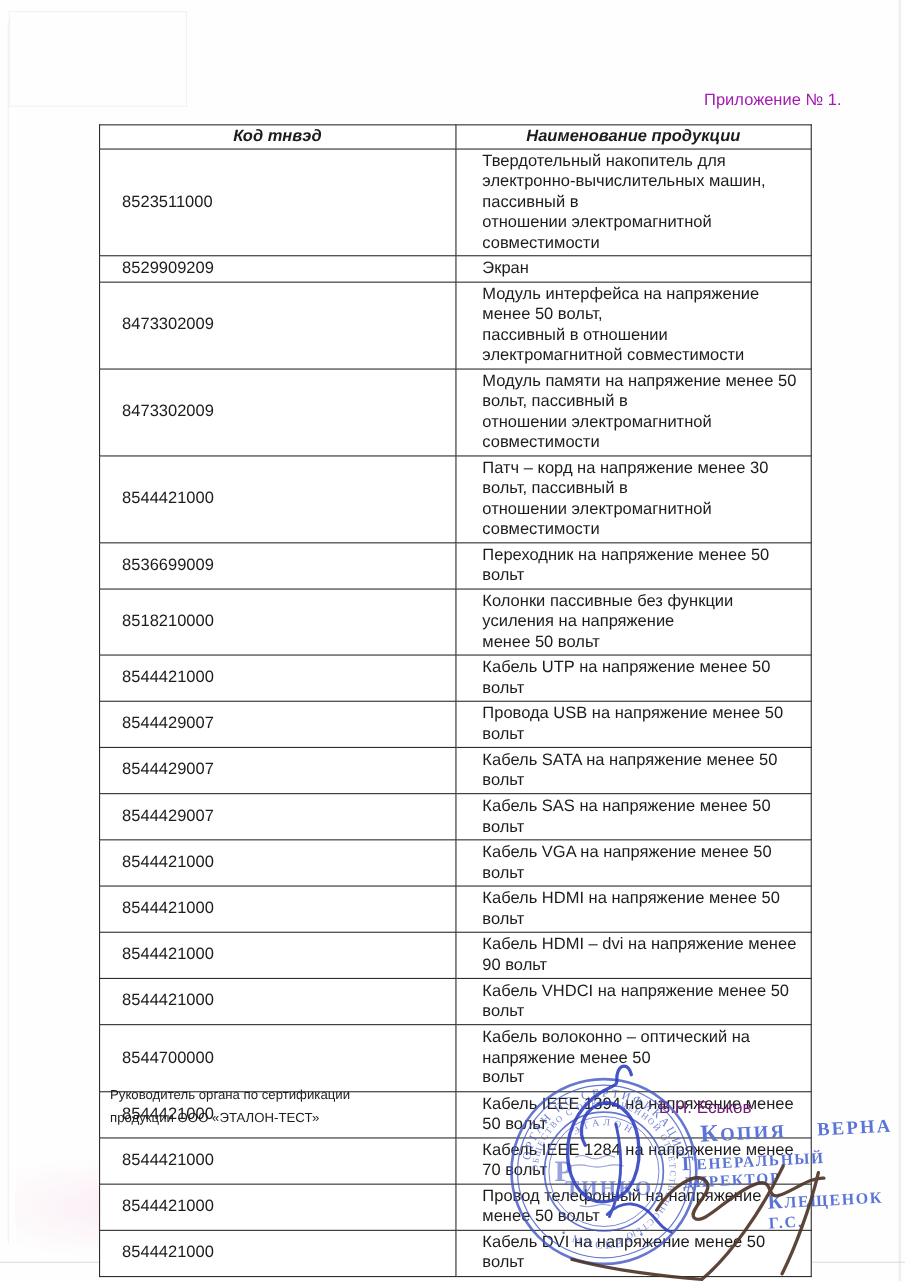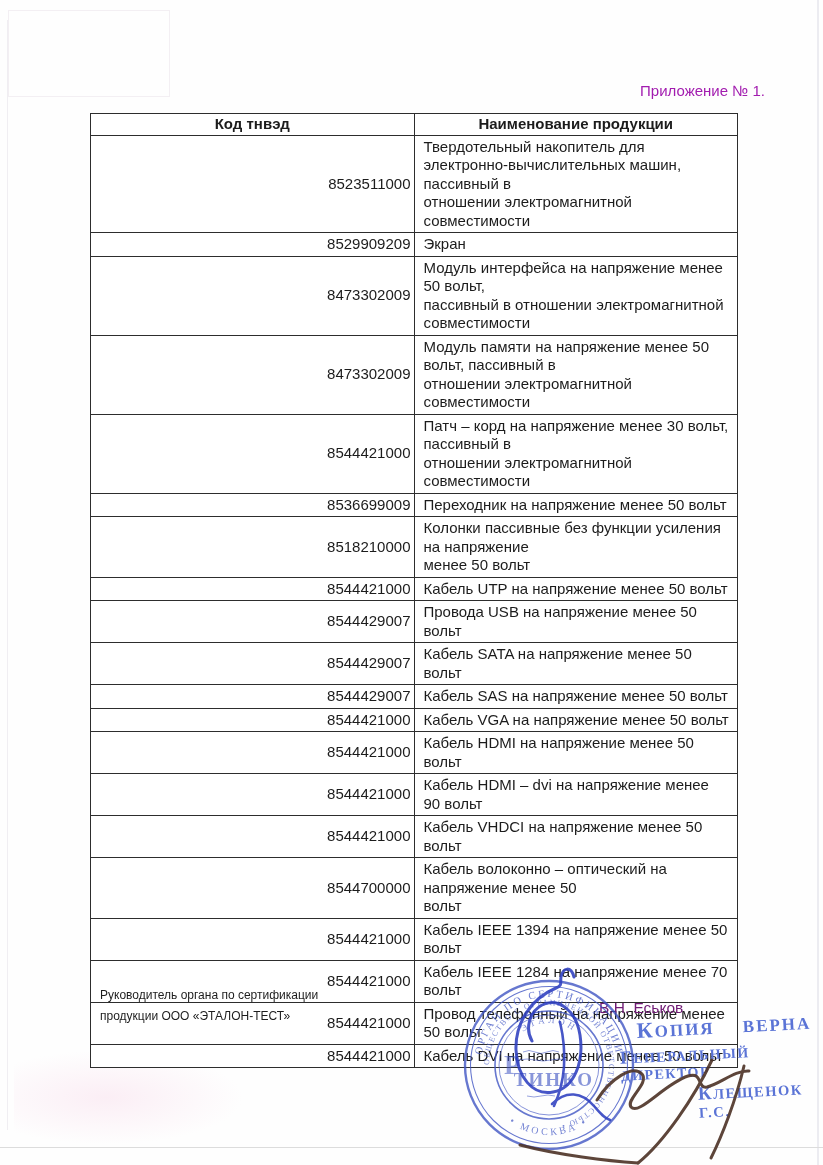--- a/index.html
+++ b/index.html
@@ -29,24 +29,24 @@
   }
   table.products th,
   table.products td{
     border:1.7px solid #2d2d2d;
     font-size:15px;line-height:18.5px;
     color:#1c1c1c;
     vertical-align:middle;
   }
   table.products th{
     font-weight:bold;text-align:center;
-    padding:1px 4px;height:17px;
-  }
-  td.code-cell{width:186px;text-align:right;padding:2px 3px;height:18px;}
-  td.name-cell{padding:2px 8px 2px 9px;white-space:pre-line;height:18px;}
+    padding:1px 4px;height:17px;font-style:italic;
+  }
+  td.code-cell{width:186px;text-align:left;padding:2px 20px;height:18px;}
+  td.name-cell{padding:2px 8px 2px 24px;white-space:pre-line;height:18px;}
   
   tbody tr:nth-child(7) td{height:30px;}
   tbody tr:nth-child(9) td{height:20px;}
   tbody tr:nth-child(10) td{height:25px;}
   
   .signatory-title{
     position:absolute;left:100px;top:985px;
     font-size:12px;line-height:21px;color:#1d1d1d;
     white-space:pre-line;
   }

